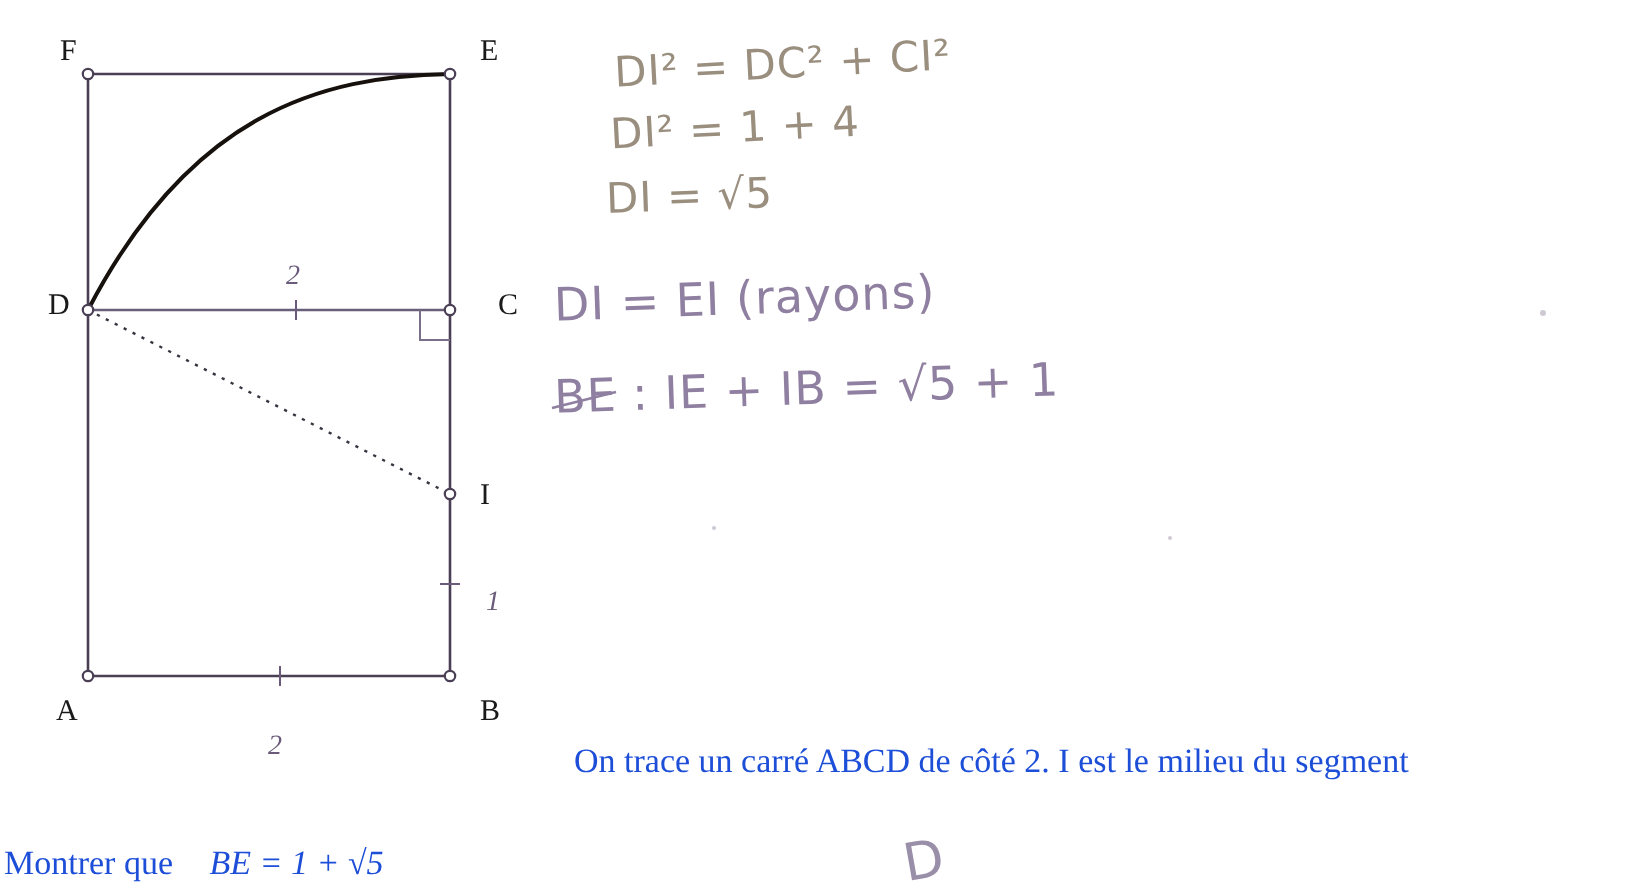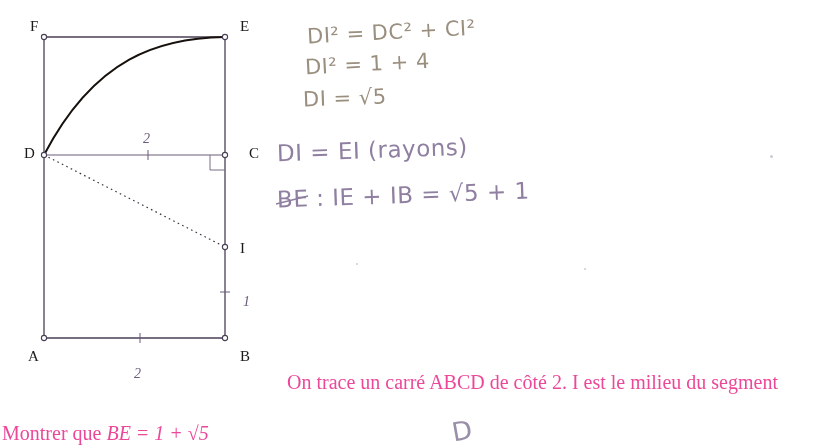--- a/index.html
+++ b/index.html
@@ -38,25 +38,25 @@
     white-space:nowrap;
     letter-spacing:0.5px;
   }
   .hand.ink-a { color:#9a8f7f; }
   .hand.ink-b { color:#8f7fa0; }
 
   
   .stmt {
     position:absolute;
     font-family: "Liberation Serif", serif;
-    font-size: 20px;
-    color:#ec4899;
+    font-size: 17px;
+    color:#1d4ed8;
     white-space:nowrap;
   }
-  .it { font-style: italic; }
+  .it { font-style: italic; margin-left: 14px; }
   .stamp {
     position:absolute;
     font-family:"DejaVu Sans", sans-serif;
     color:#9a8fa8;
     font-size:26px;
   }
   .speck { position:absolute; background:#cfc9d4; border-radius:50%; }
 </style>
 </head>
 <body>

